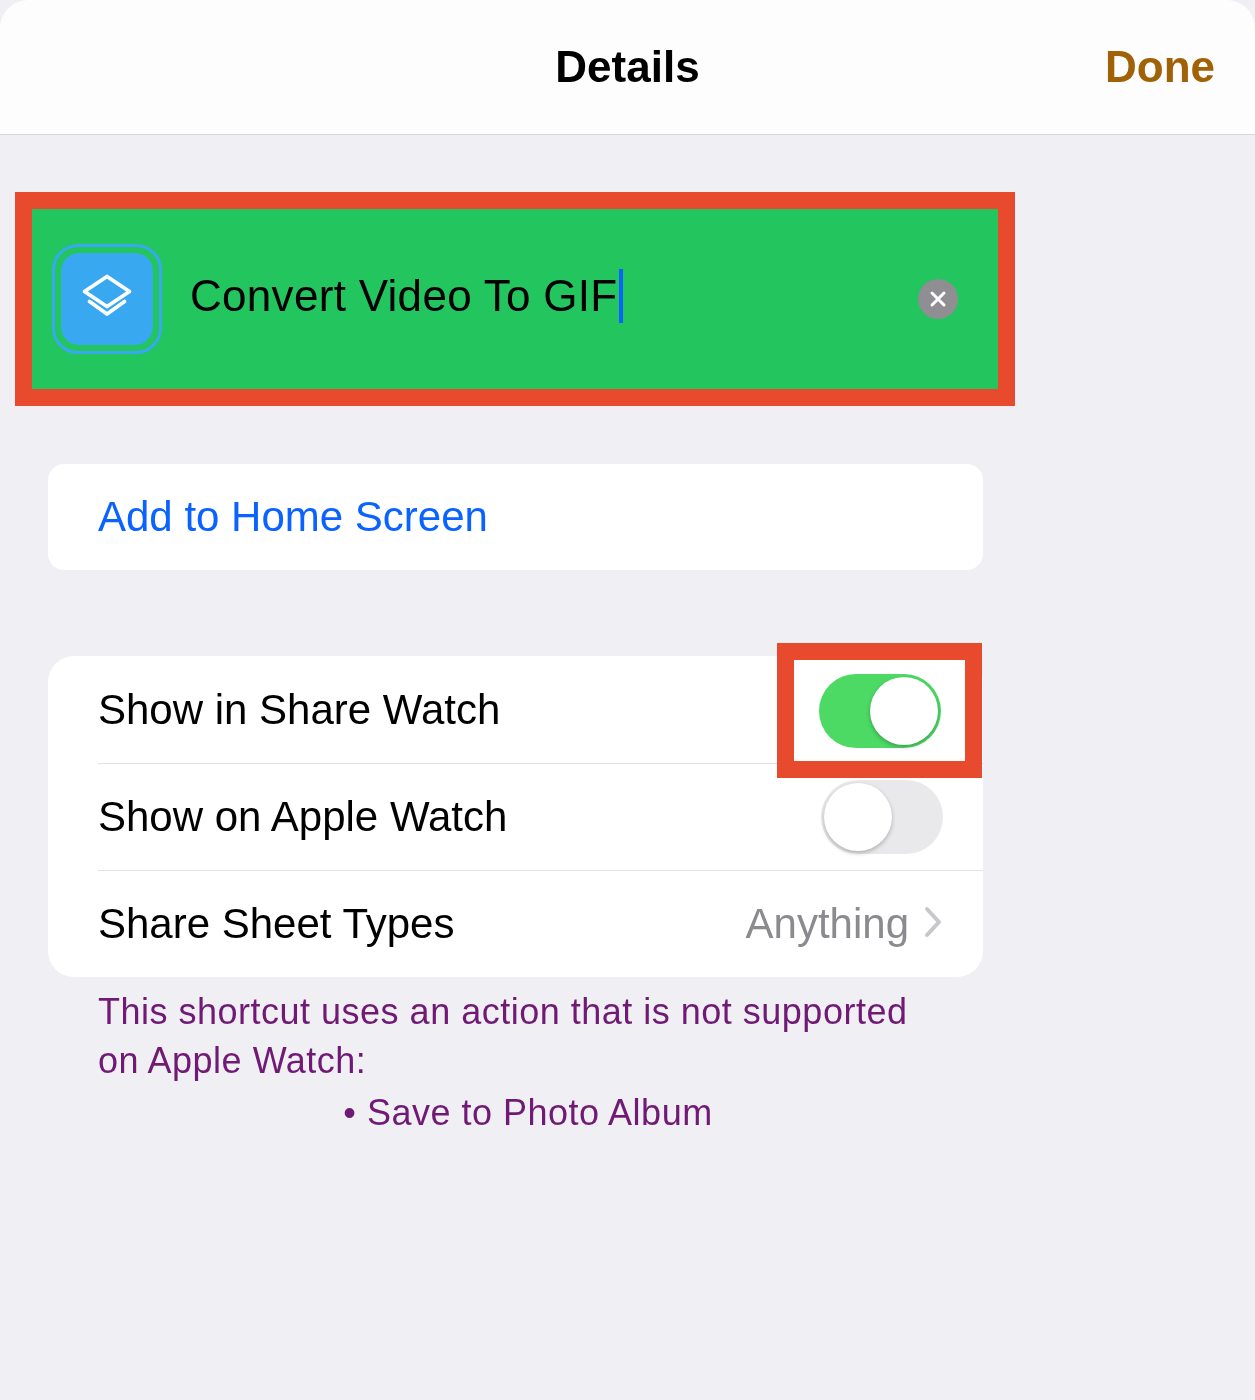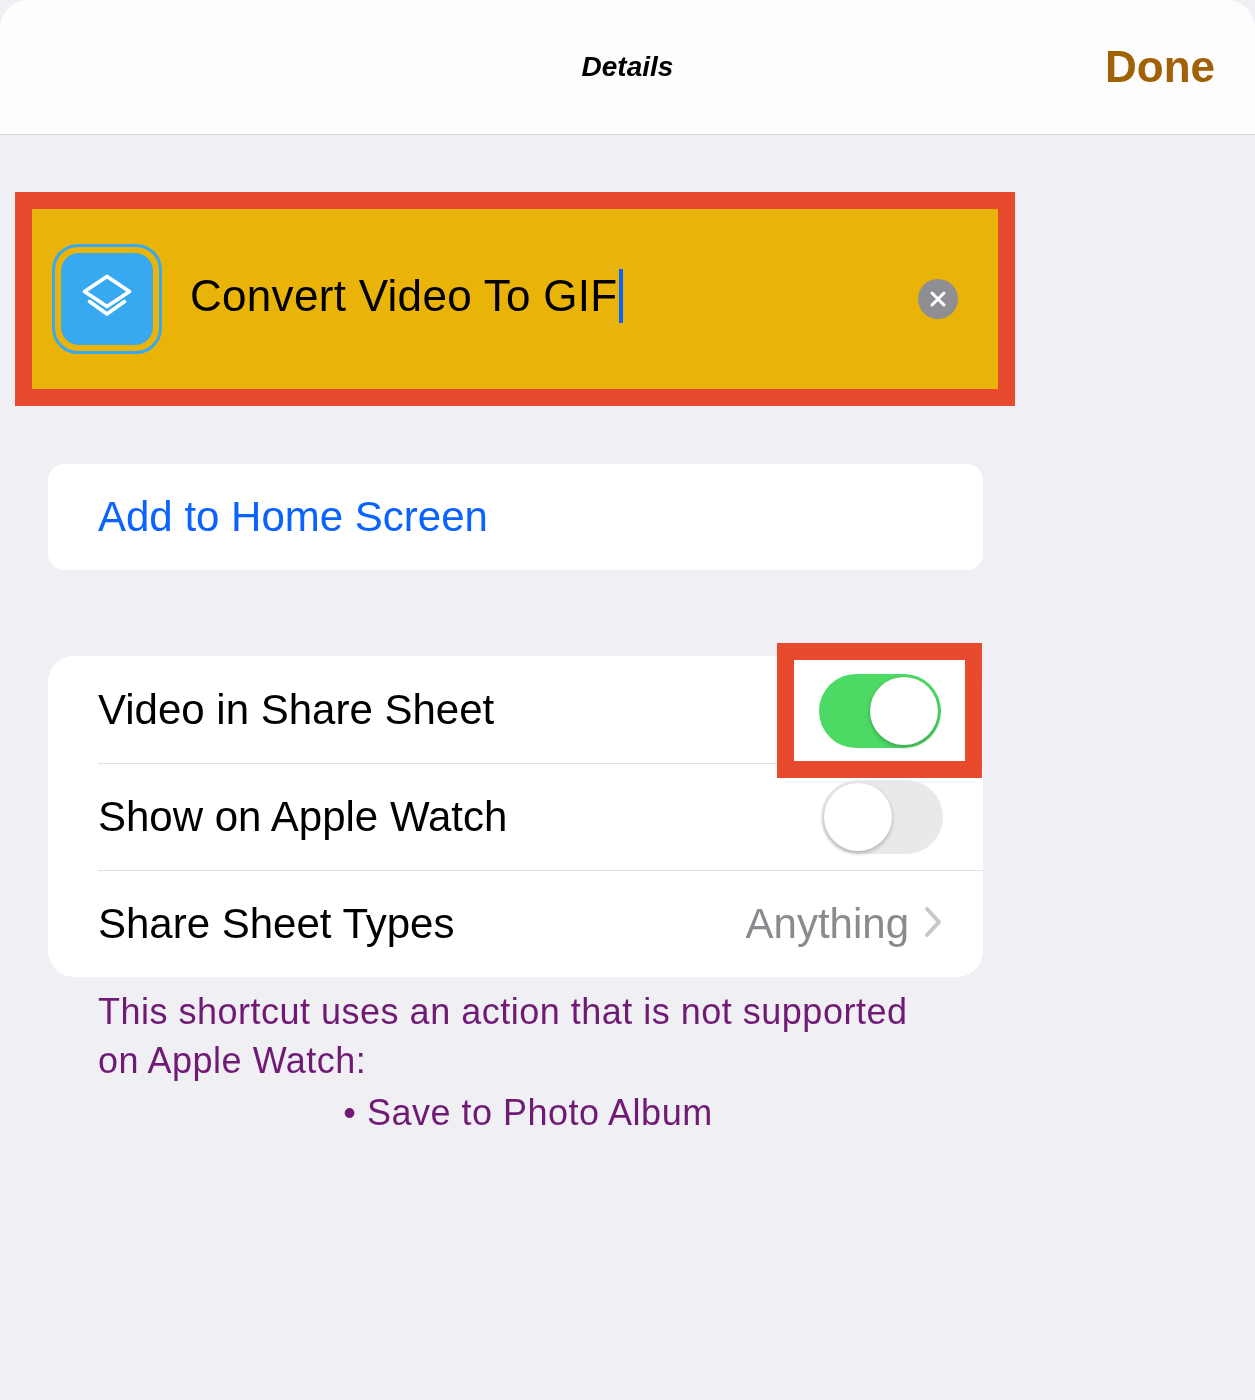--- a/index.html
+++ b/index.html
@@ -21,44 +21,43 @@
     border-bottom: 1px solid #d7d7db;
     border-top-left-radius: 28px;
     border-top-right-radius: 28px;
   }
   .header-title {
     position: absolute;
     left: 0; right: 0; top: 0; bottom: 0;
     display: flex;
     align-items: center;
     justify-content: center;
-    font-size: 28px;
+    font-size: 44px;
     font-weight: 700;
-    font-style: italic;
   }
   .header-done {
     position: absolute;
     right: 40px;
     top: 0; bottom: 0;
     display: flex;
     align-items: center;
     font-size: 44px;
     font-weight: 600;
     color: #a16207;
   }
 
   
   .name-card-wrap {
     position: absolute;
     left: 15px;
     top: 192px;
     width: 1000px;
     height: 214px;
     border: 17px solid #e84a2d;
-    background: #eab308;
+    background: #22c55e;
   }
   .name-card-inner {
     position: relative;
     width: 100%;
     height: 100%;
     padding: 0 40px 0 20px;
     display: flex;
     align-items: center;
   }
   .shortcut-icon {
@@ -247,21 +246,21 @@
   </div>
 </div>
 
 <div class="atohs-card">
   <span>Add to Home Screen</span>
 </div>
 
 <div class="settings-card">
 
   <div class="row">
-    <div class="row-label">Video in Share Sheet</div>
+    <div class="row-label">Show in Share Watch</div>
 
   </div>
 
   <div class="row">
     <div class="row-label">Show on Apple Watch</div>
     <div class="toggle off">
       <div class="knob"></div>
     </div>
   </div>
 

